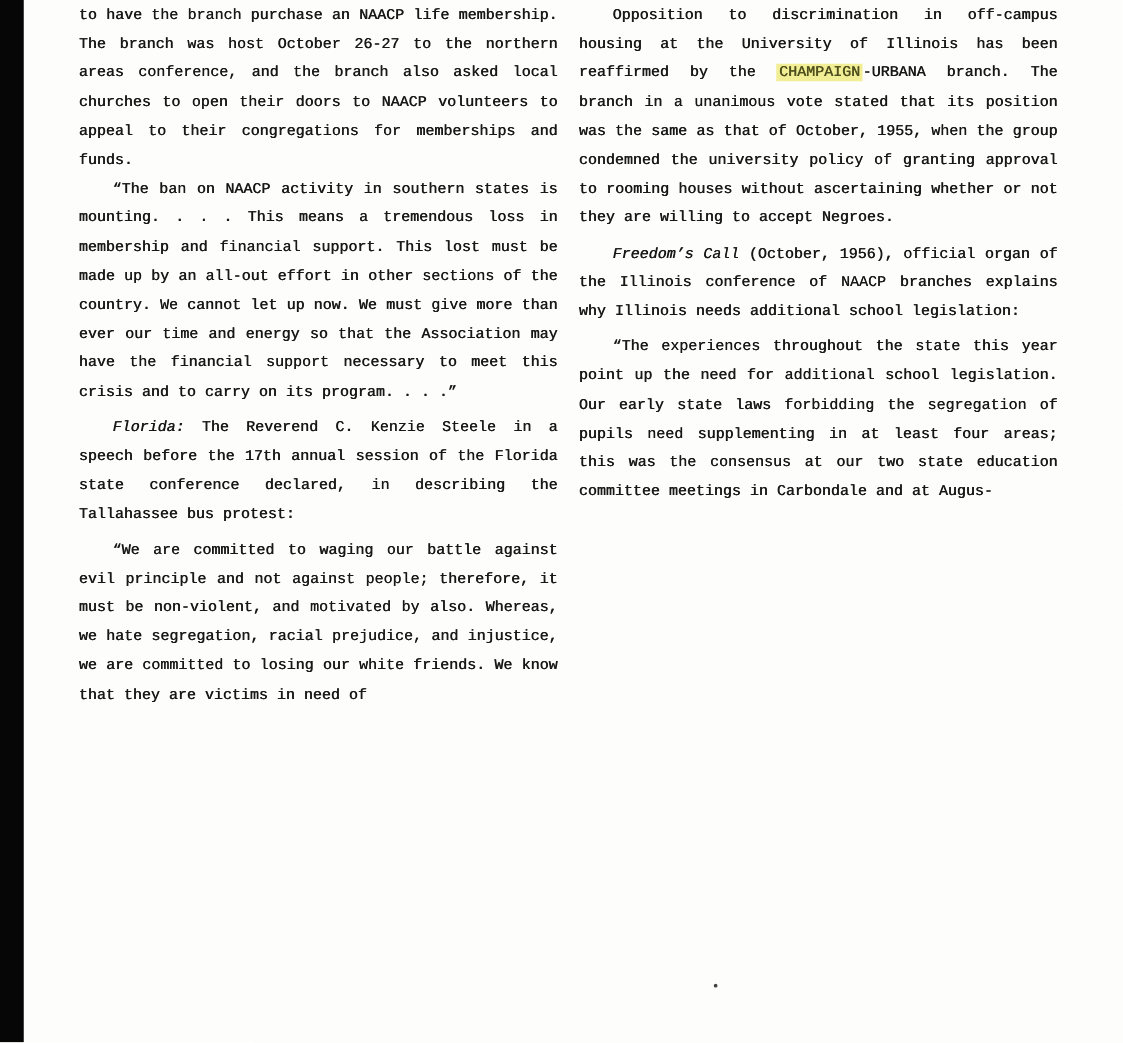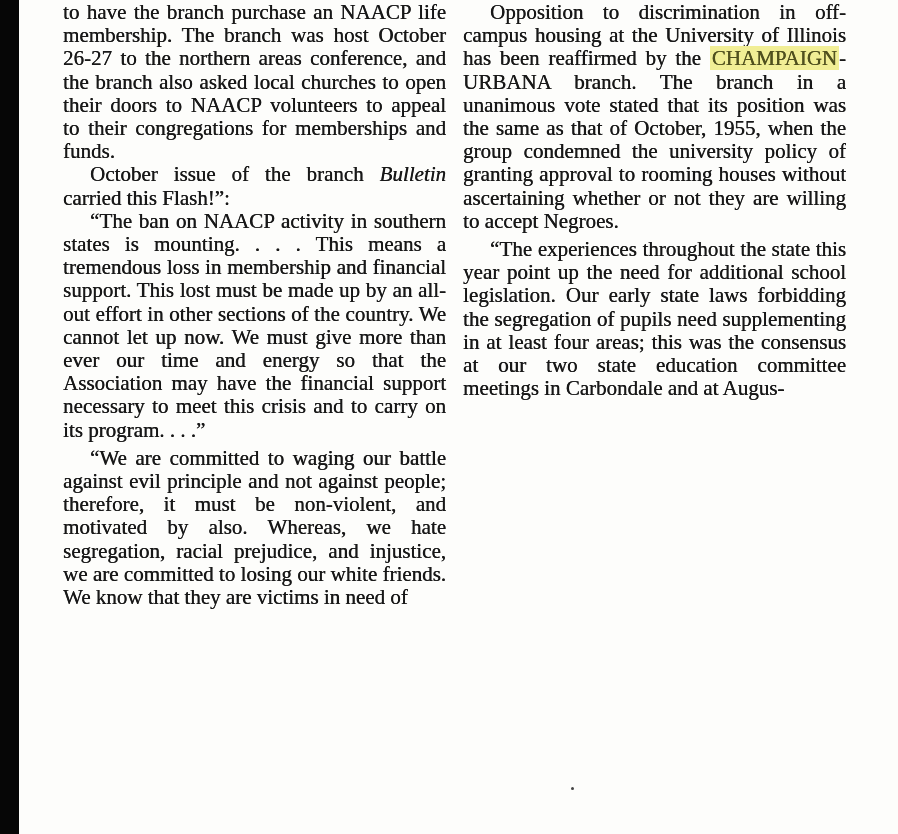--- a/index.html
+++ b/index.html
@@ -28,22 +28,22 @@
     left: 63px;
     top: 1px;
     width: 783px;
     height: 792px;
     display: flex;
     gap: 17px;
     overflow: hidden;
   }
   .col {
     width: 383px;
-    font-family: Liberation Serif, serif;
-    font-size: 21px;
+    font-family: Liberation Mono, monospace;
+    font-size: 12px;
     line-height: 23.2px;
     color: #181818;
     text-align: justify;
     text-shadow: 0.35px 0 0 currentColor;
   }
   .col p {
     margin: 0;
   }
   .col p.indent {
     text-indent: 27px;
@@ -87,26 +87,27 @@
 </style>
 </head>
 <body>
 
 <div class="page" style="background: rgb(253, 253, 251);">
   <div class="scan-bar" style="background: rgb(6, 6, 6);"></div>
 
   <div class="columns">
     <div class="col">
         <p><span>to have the branch purchase an NAACP life membership. The branch was host October 26-27 to the northern areas conference, and the branch also asked local churches to open their doors to NAACP volunteers to appeal to their congregations for memberships and funds.</span></p>
-        <p class="indent"><span>October issue of the branch </span><span class="italic">Bulletin</span><span> carried this Flash!”:</span></p>
         <p class="indent"><span>“The ban on NAACP activity in southern states is mounting. . . . This means a tremendous loss in membership and financial support. This lost must be made up by an all-out effort in other sections of the country. We cannot let up now. We must give more than ever our time and energy so that the Association may have the financial support necessary to meet this crisis and to carry on its program. . . .”</span></p>
+        <p class="indent spaced"><span class="italic">Florida:</span><span> The Reverend C. Kenzie Steele in a speech before the 17th annual session of the Florida state conference declared, in describing the Tallahassee bus protest:</span></p>
         <p class="indent spaced"><span>“We are committed to waging our battle against evil principle and not against people; therefore, it must be non-violent, and motivated by also. Whereas, we hate segregation, racial prejudice, and injustice, we are committed to losing our white friends. We know that they are victims in need of</span></p>
       </div>
     <div class="col">
         <p class="indent"><span>Opposition to discrimination in off-campus housing at the University of Illinois has been reaffirmed by the </span><span class="highlight">CHAMPAIGN</span><span>-URBANA branch. The branch in a unanimous vote stated that its position was the same as that of October, 1955, when the group condemned the university policy of granting approval to rooming houses without ascertaining whether or not they are willing to accept Negroes.</span></p>
+        <p class="indent spaced"><span class="italic">Freedom’s Call</span><span> (October, 1956), official organ of the Illinois conference of NAACP branches explains why Illinois needs additional school legislation:</span></p>
         <p class="indent spaced"><span>“The experiences throughout the state this year point up the need for additional school legislation. Our early state laws forbidding the segregation of pupils need supplementing in at least four areas; this was the consensus at our two state education committee meetings in Carbondale and at Augus-</span></p>
       </div>
   </div>
 
   <div class="speck"></div>
 
   <div class="footer">
     <span>618</span>
     <span>THE CHICAGO</span>
   </div>

